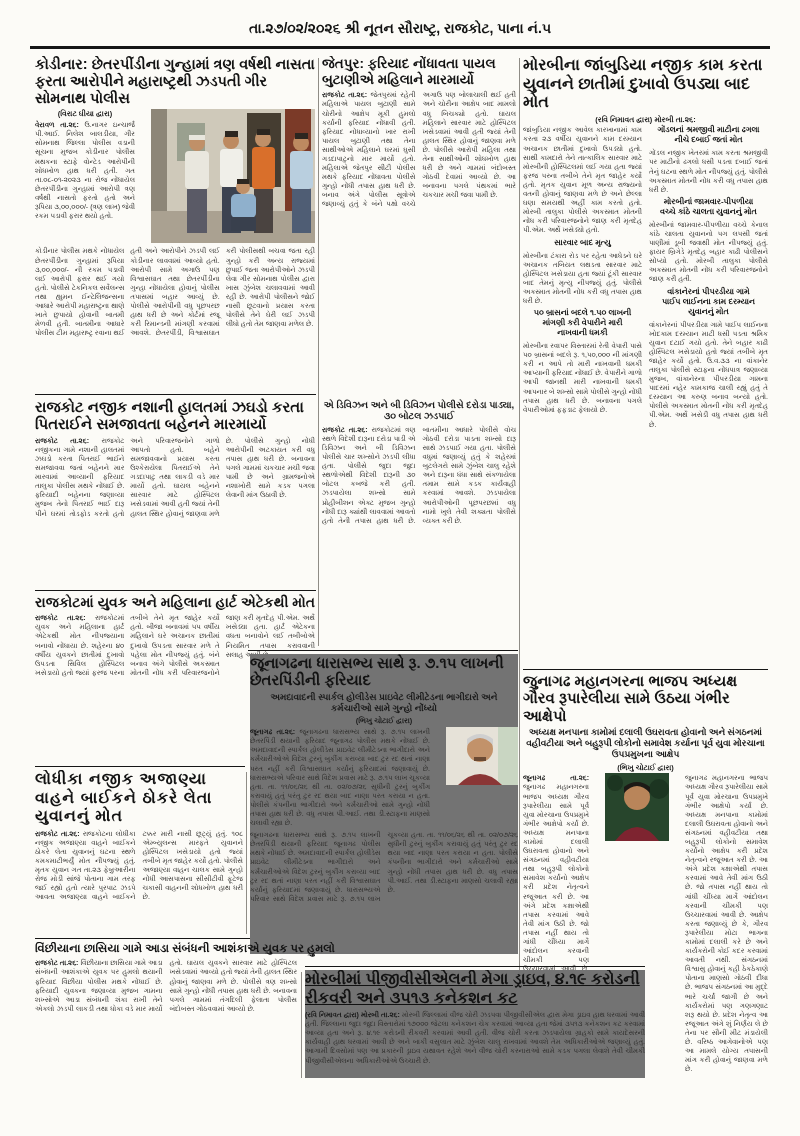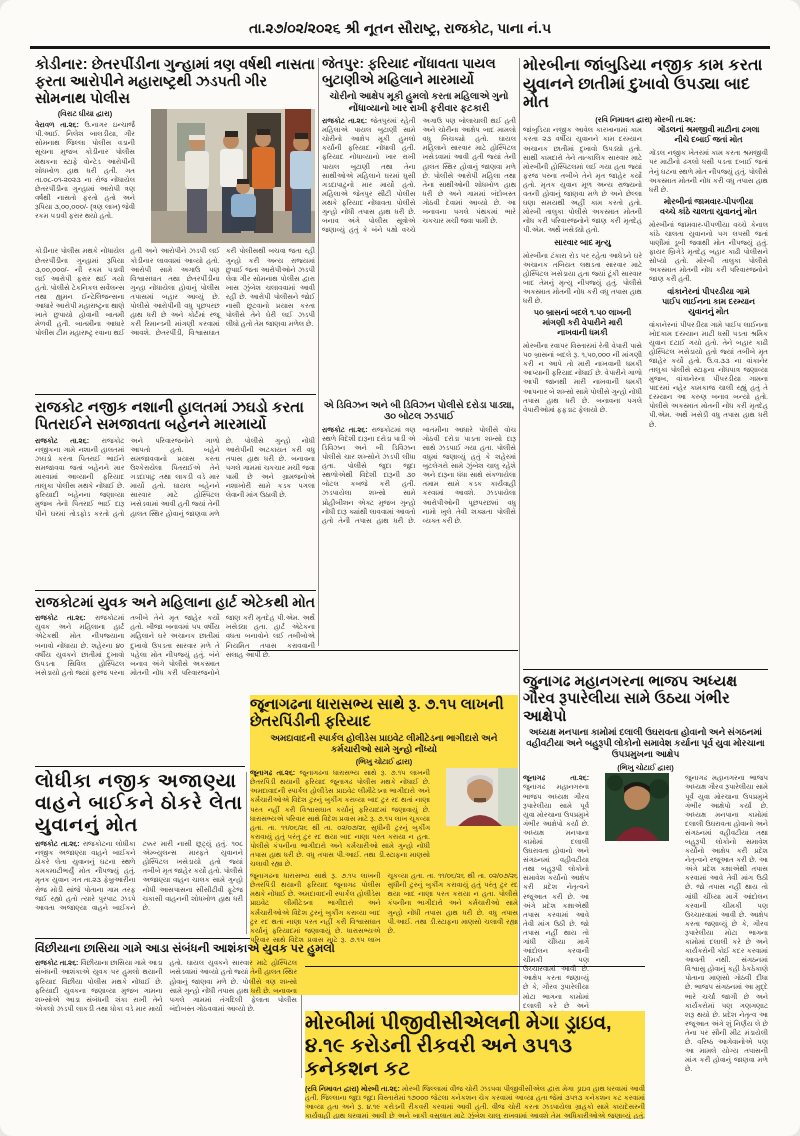--- a/index.html
+++ b/index.html
@@ -1,33 +1,33 @@
 <!DOCTYPE html>
 <html><head>
 <meta charset="utf-8">
 <style>
   html,body{margin:0;padding:0;}
   body{background:#e9e7e2;font-family:"Liberation Sans","DejaVu Sans",sans-serif;}
-  .page{position:relative;width:800px;height:1136px;background:#fcfbf7;margin:0 auto;overflow:hidden;color:#1c1c1c;border-radius:12px;}
+  .page{position:relative;width:800px;height:1136px;background:#fcfbf7;margin:0 auto;overflow:hidden;color:#1c1c1c;}
   .masthead{position:absolute;left:0;top:20px;width:100%;text-align:center;font-size:14px;font-weight:bold;color:#111;}
   .rule-h{position:absolute;background:#161616;height:1px;}
   .rule-v{position:absolute;background:#8f8c86;width:1px;}
   .art{position:absolute;overflow:hidden;}
   .hl{font-weight:bold;text-align:left;line-height:1.16;color:#121212;margin:0 0 3px 0;}
   .sub{font-weight:bold;text-align:center;line-height:1.2;color:#1a1a1a;margin:1px 0 3px 0;}
   .byline{font-weight:bold;text-align:center;font-size:7.5px;line-height:1.3;margin:0 0 1px 0;}
   .body{font-size:7px;line-height:1.3;text-align:justify;color:#2b2a28;}
   .body b{color:#161616;}
   .cols2{column-count:2;column-gap:7px;}
   .cols3{column-count:3;column-gap:6px;}
   .inhead{font-weight:bold;text-align:center;font-size:8px;line-height:1.25;margin:3px 8px;color:#141414;break-inside:avoid;}
   .p{margin:0 0 3px 0;}
   .mrow{display:flex;gap:16px;align-items:flex-start;margin-bottom:3px;}
   .photo{flex:0 0 auto;display:block;}
-  .whitebg{background:#fde047;margin-top:41px;}
+  .whitebg{background:#737373;}
 </style>
 </head>
 <body>
 
 <div class="page">
 
   <div class="masthead">તા.૨૭/૦૨/૨૦૨૬ શ્રી નૂતન સૌરાષ્ટ્ર, રાજકોટ, પાના નં.૫</div>
   <div class="rule-h" style="left:30px;top:46px;width:740px;height:3px;"></div>
 
   <div class="rule-v" style="left:318px;top:58px;height:588px;"></div>
@@ -81,21 +81,20 @@
           <rect x="86" y="70" width="12" height="5" fill="#2c2620"></rect>
         <rect x="80" y="85" width="25" height="24" rx="5" fill="#8fb0cc"></rect>
           <rect x="80" y="108" width="25" height="14" fill="#39404d"></rect>
       </svg>
     </div>
     <div class="body cols3" style="height:156px;"><span>કોડીનાર પોલીસ મથકે નોંધાયેલ છેતરપીંડીના ગુન્હામાં રૂપિયા ૩,૦૦,૦૦૦/- ની રકમ પડાવી લઈ આરોપી ફરાર થઈ ગયો હતો. પોલીસે ટેકનિકલ સર્વેલન્સ તથા હ્યુમન ઈન્ટેલિજન્સના આધારે આરોપી મહારાષ્ટ્રના થાણે ખાતે છુપાયો હોવાની બાતમી મેળવી હતી. બાતમીના આધારે પોલીસ ટીમ મહારાષ્ટ્ર રવાના થઈ હતી અને આરોપીને ઝડપી લઈ કોડીનાર લાવવામાં આવ્યો હતો. આરોપી સામે અગાઉ પણ વિશ્વાસઘાત તથા છેતરપીંડીના ગુન્હા નોંધાયેલા હોવાનું પોલીસ તપાસમાં બહાર આવ્યું છે. પોલીસે આરોપીની વધુ પૂછપરછ હાથ ધરી છે અને કોર્ટમાં રજૂ કરી રિમાન્ડની માંગણી કરવામાં આવશે. છેતરપીંડી, વિશ્વાસઘાત કરી પોલીસથી બચવા જતા રહી ગુન્હો કરી અન્ય રાજ્યમાં છુપાઈ જતા આરોપીઓને ઝડપી લેવા ગીર સોમનાથ પોલીસ દ્વારા ખાસ ઝુંબેશ ચલાવવામાં આવી રહી છે. આરોપી પોલીસને જોઈ નાસી છૂટવાનો પ્રયાસ કરતા પોલીસે તેને ઘેરી લઈ ઝડપી લીધો હતો તેમ જાણવા મળેલ છે.</span></div>
   </div>
 
   <div class="art" style="left:322px;top:56px;width:194px;height:336px;">
     <div class="hl" style="font-size:13.5px;">જેતપુર: ફરિયાદ નોંધાવતા પાયલ બુટાણીએ મહિલાને મારમાર્યો</div>
-    <div class="sub" style="font-size:9.5px;">ચોરીનો આક્ષેપ મૂકી હુમલો કરતા મહિલાએ ગુનો નોંધાવ્યાનો ખાર રાખી ફરીવાર ફટકારી</div>
     <div class="body cols2" style="height:252px;">
       <b>રાજકોટ તા.૨૬:</b> <span>જેતપુરમાં રહેતી મહિલાએ પાયલ બુટાણી સામે ચોરીનો આક્ષેપ મૂકી હુમલો કર્યાની ફરિયાદ નોંધાવી હતી. ફરિયાદ નોંધાવ્યાનો ખાર રાખી પાયલ બુટાણી તથા તેના સાથીઓએ મહિલાને ઘરમાં ઘુસી ગડદાપાટુનો માર માર્યો હતો. મહિલાએ જેતપુર સીટી પોલીસ મથકે ફરિયાદ નોંધાવતા પોલીસે ગુન્હો નોંધી તપાસ હાથ ધરી છે. બનાવ અંગે પોલીસ સૂત્રોએ જણાવ્યું હતું કે બંને પક્ષો વચ્ચે અગાઉ પણ બોલાચાલી થઈ હતી અને ચોરીના આક્ષેપ બાદ મામલો વધુ બિચક્યો હતો. ઘાયલ મહિલાને સારવાર માટે હોસ્પિટલ ખસેડવામાં આવી હતી જ્યાં તેની હાલત સ્થિર હોવાનું જાણવા મળે છે. પોલીસે આરોપી મહિલા તથા તેના સાથીઓની શોધખોળ હાથ ધરી છે અને ગામમાં બંદોબસ્ત ગોઠવી દેવામાં આવ્યો છે. આ બનાવના પગલે પંથકમાં ભારે ચકચાર મચી જવા પામી છે.</span>
     </div>
   </div>
 
   <div class="art" style="left:523px;top:56px;width:245px;height:610px;">
     <div class="hl" style="font-size:16px;">મોરબીના જાંબુડિયા નજીક કામ કરતા યુવાનને છાતીમાં દુખાવો ઉપડ્યા બાદ મોત</div>
     <div class="byline">(રવિ નિમાવત દ્વારા) મોરબી તા.૨૬:</div>
     <div class="body cols2" style="height:540px;">
       <p class="p">જાંબુડિયા નજીક આવેલ કારખાનામાં કામ કરતા ૨૩ વર્ષીય યુવાનને કામ દરમ્યાન અચાનક છાતીમાં દુખાવો ઉપડ્યો હતો. સાથી કામદારો તેને તાત્કાલિક સારવાર માટે મોરબીની હોસ્પિટલમાં લઈ ગયા હતા જ્યાં ફરજ પરના તબીબે તેને મૃત જાહેર કર્યો હતો. મૃતક યુવાન મૂળ અન્ય રાજ્યનો વતની હોવાનું જાણવા મળે છે અને છેલ્લા ઘણા સમયથી અહીં કામ કરતો હતો. મોરબી તાલુકા પોલીસે અકસ્માત મોતની નોંધ કરી પરિવારજનોને જાણ કરી મૃતદેહ પી.એમ. અર્થે ખસેડ્યો હતો.</p>
@@ -168,35 +167,35 @@
         <circle cx="32" cy="24" r="13" fill="#b9855a"></circle>
         <path d="M19 20 Q32 6 45 20 L45 14 Q32 4 19 14 Z" fill="#1d1a16"></path>
         <path d="M10 68 Q32 40 54 68 Z" fill="#7e2430"></path>
       </svg>
       <div class="body" style="flex:1;"><span>જુનાગઢ મહાનગરના ભાજપ અધ્યક્ષ ગૌરવ રૂપારેલીયા સામે પૂર્વ યુવા મોરચાના ઉપપ્રમુખે ગંભીર આક્ષેપો કર્યા છે. અધ્યક્ષ મનપાના કામોમાં દલાલી ઉઘરાવતા હોવાનો અને સંગઠનમાં વહીવટીયા તથા બહુરૂપી લોકોનો સમાવેશ કર્યાનો આક્ષેપ કરી પ્રદેશ નેતૃત્વને રજૂઆત કરી છે. આ અંગે પ્રદેશ કક્ષાએથી તપાસ કરવામાં આવે તેવી માંગ ઉઠી છે. જો તપાસ નહીં થાય તો ગાંધી ચીંધ્યા માર્ગે આંદોલન કરવાની ચીમકી પણ ઉચ્ચારવામાં આવી છે. આક્ષેપ કરતા જણાવ્યું છે કે, ગૌરવ રૂપારેલીયા મોટા ભાગના કામોમાં દલાલી કરે છે અને કાર્યકરોની કોઈ કદર કરવામાં આવતી નથી. સંગઠનમાં વિશ્વાસુ હોવાનું કહી ઠેકઠેકાણે પોતાના માણસો ગોઠવી દીધા છે. ભાજપ સંગઠનમાં આ મુદ્દે ભારે ચર્ચા જાગી છે અને કાર્યકરોમાં પણ ગણગણાટ શરૂ થયો છે. પ્રદેશ નેતૃત્વ આ રજૂઆત અંગે શું નિર્ણય લે છે તેના પર સૌની મીટ મંડાયેલી છે. વરિષ્ઠ આગેવાનોએ પણ આ મામલે યોગ્ય તપાસની માંગ કરી હોવાનું જાણવા મળે છે.</span></div>
     </div>
 
   </div>
 
   <div class="art" style="left:35px;top:770px;width:208px;height:164px;">
-    <div class="hl" style="font-size:19px;letter-spacing:1px;">લોધીકા નજીક અજાણ્યા વાહને બાઈકને ઠોકરે લેતા યુવાનનું મોત</div>
+    <div class="hl" style="font-size:16px;letter-spacing:1px;">લોધીકા નજીક અજાણ્યા વાહને બાઈકને ઠોકરે લેતા યુવાનનું મોત</div>
     <div class="body cols2" style="height:108px;">
       <b>રાજકોટ તા.૨૬:</b> <span>રાજકોટના લોધીકા નજીક અજાણ્યા વાહને બાઈકને ઠોકરે લેતા યુવાનનું ઘટના સ્થળે કમકમાટીભર્યું મોત નીપજ્યું હતું. મૃતક યુવાન ગત તા.૨૩ ફેબ્રુઆરીના રોજ મોડી સાંજે પોતાના ગામ તરફ જઈ રહ્યો હતો ત્યારે પુરપાટ ઝડપે આવતા અજાણ્યા વાહને બાઈકને ટક્કર મારી નાસી છૂટ્યું હતું. ૧૦૮ એમ્બ્યુલન્સ મારફતે યુવાનને હોસ્પિટલ ખસેડાયો હતો જ્યાં તબીબે મૃત જાહેર કર્યો હતો. પોલીસે અજાણ્યા વાહન ચાલક સામે ગુન્હો નોંધી આસપાસના સીસીટીવી ફૂટેજ ચકાસી વાહનની શોધખોળ હાથ ધરી છે.</span>
     </div>
   </div>
 
   <div class="art" style="left:35px;top:942px;width:345px;height:140px;">
     <div class="hl" style="font-size:11.5px;">વિંછીયાના છાસિયા ગામે આડા સંબંધની આશંકાએ યુવક પર હુમલો</div>
     <div class="body cols2" style="height:118px;width:262px;">
       <b>રાજકોટ તા.૨૬:</b> <span>વિંછીયાના છાસિયા ગામે આડા સંબંધની આશંકાએ યુવક પર હુમલો થયાની ફરિયાદ વિંછીયા પોલીસ મથકે નોંધાઈ છે. ફરિયાદી યુવકના જણાવ્યા મુજબ ગામના શખ્સોએ આડા સંબંધની શંકા રાખી તેને એકલો ઝડપી લાકડી તથા ધોકા વડે માર માર્યો હતો. ઘાયલ યુવકને સારવાર માટે હોસ્પિટલ ખસેડવામાં આવ્યો હતો જ્યાં તેની હાલત સ્થિર હોવાનું જાણવા મળે છે. પોલીસે ત્રણ શખ્સો સામે ગુન્હો નોંધી તપાસ હાથ ધરી છે. બનાવના પગલે ગામમાં તંગદિલી ફેલાતા પોલીસ બંદોબસ્ત ગોઠવવામાં આવ્યો છે.</span>
     </div>
   </div>
 
   <div class="rule-h" style="left:305px;top:966px;width:340px;"></div>
 
   <div class="art whitebg" style="left:305px;top:970px;width:340px;height:108px;">
-    <div class="hl" style="font-size:20px;">મોરબીમાં પીજીવીસીએલની મેગા ડ્રાઇવ, ૪.૧૯ કરોડની રીકવરી અને ૩૫૧૩ કનેકશન કટ</div>
+    <div class="hl" style="font-size:16px;text-decoration:underline;">મોરબીમાં પીજીવીસીએલની મેગા ડ્રાઇવ, ૪.૧૯ કરોડની રીકવરી અને ૩૫૧૩ કનેકશન કટ</div>
     <div class="body" style="height:64px;">
       <b>(રવિ નિમાવત દ્વારા) મોરબી તા.૨૬:</b> <span>મોરબી જિલ્લામાં વીજ ચોરી ઝડપવા પીજીવીસીએલ દ્વારા મેગા ડ્રાઇવ હાથ ધરવામાં આવી હતી. જિલ્લાના જુદા જુદા વિસ્તારોમાં ૧૭૦૦૦ જેટલા કનેકશન ચેક કરવામાં આવ્યા હતા જેમાં ૩૫૧૩ કનેકશન કટ કરવામાં આવ્યા હતા અને રૂ. ૪.૧૯ કરોડની રીકવરી કરવામાં આવી હતી. વીજ ચોરી કરતા ઝડપાયેલા ગ્રાહકો સામે કાયદેસરની કાર્યવાહી હાથ ધરવામાં આવી છે અને બાકી વસુલાત માટે ઝુંબેશ ચાલુ રાખવામાં આવશે તેમ અધિકારીઓએ જણાવ્યું હતું. આગામી દિવસોમાં પણ આ પ્રકારની ડ્રાઇવ યથાવત રહેશે અને વીજ ચોરી કરનારાઓ સામે કડક પગલા લેવાશે તેવી ચીમકી પીજીવીસીએલના અધિકારીઓએ ઉચ્ચારી છે.</span>
     </div>
   </div>
 
 </div>
 
 </body></html>

